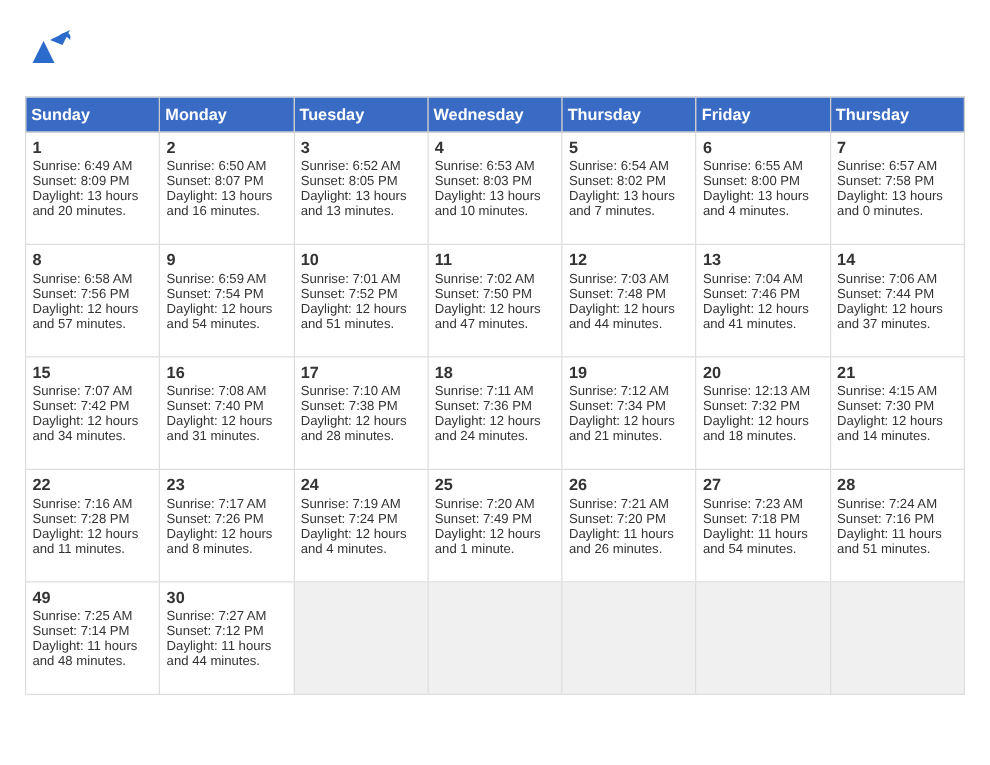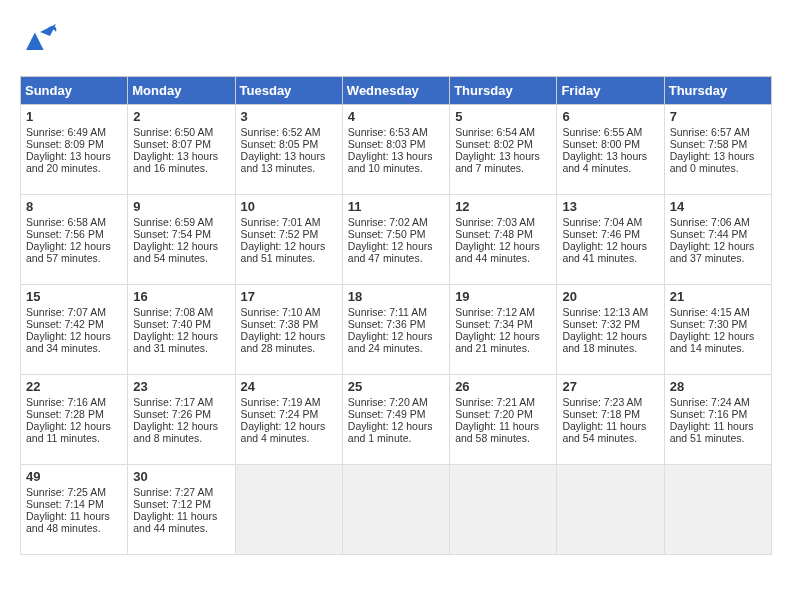--- a/index.html
+++ b/index.html
@@ -288,21 +288,21 @@
           <div>Sunrise: 7:20 AM</div>
           <div>Sunset: 7:49 PM</div>
           <div>Daylight: 12 hours</div>
           <div>and 1 minute.</div>
         </td>
         <td>
           <span class="day-num">26</span>
           <div>Sunrise: 7:21 AM</div>
           <div>Sunset: 7:20 PM</div>
           <div>Daylight: 11 hours</div>
-          <div>and 58 minutes.</div>
+          <div>and 26 minutes.</div>
         </td>
         <td>
           <span class="day-num">27</span>
           <div>Sunrise: 7:23 AM</div>
           <div>Sunset: 7:18 PM</div>
           <div>Daylight: 11 hours</div>
           <div>and 54 minutes.</div>
         </td>
         <td>
           <span class="day-num">28</span>

